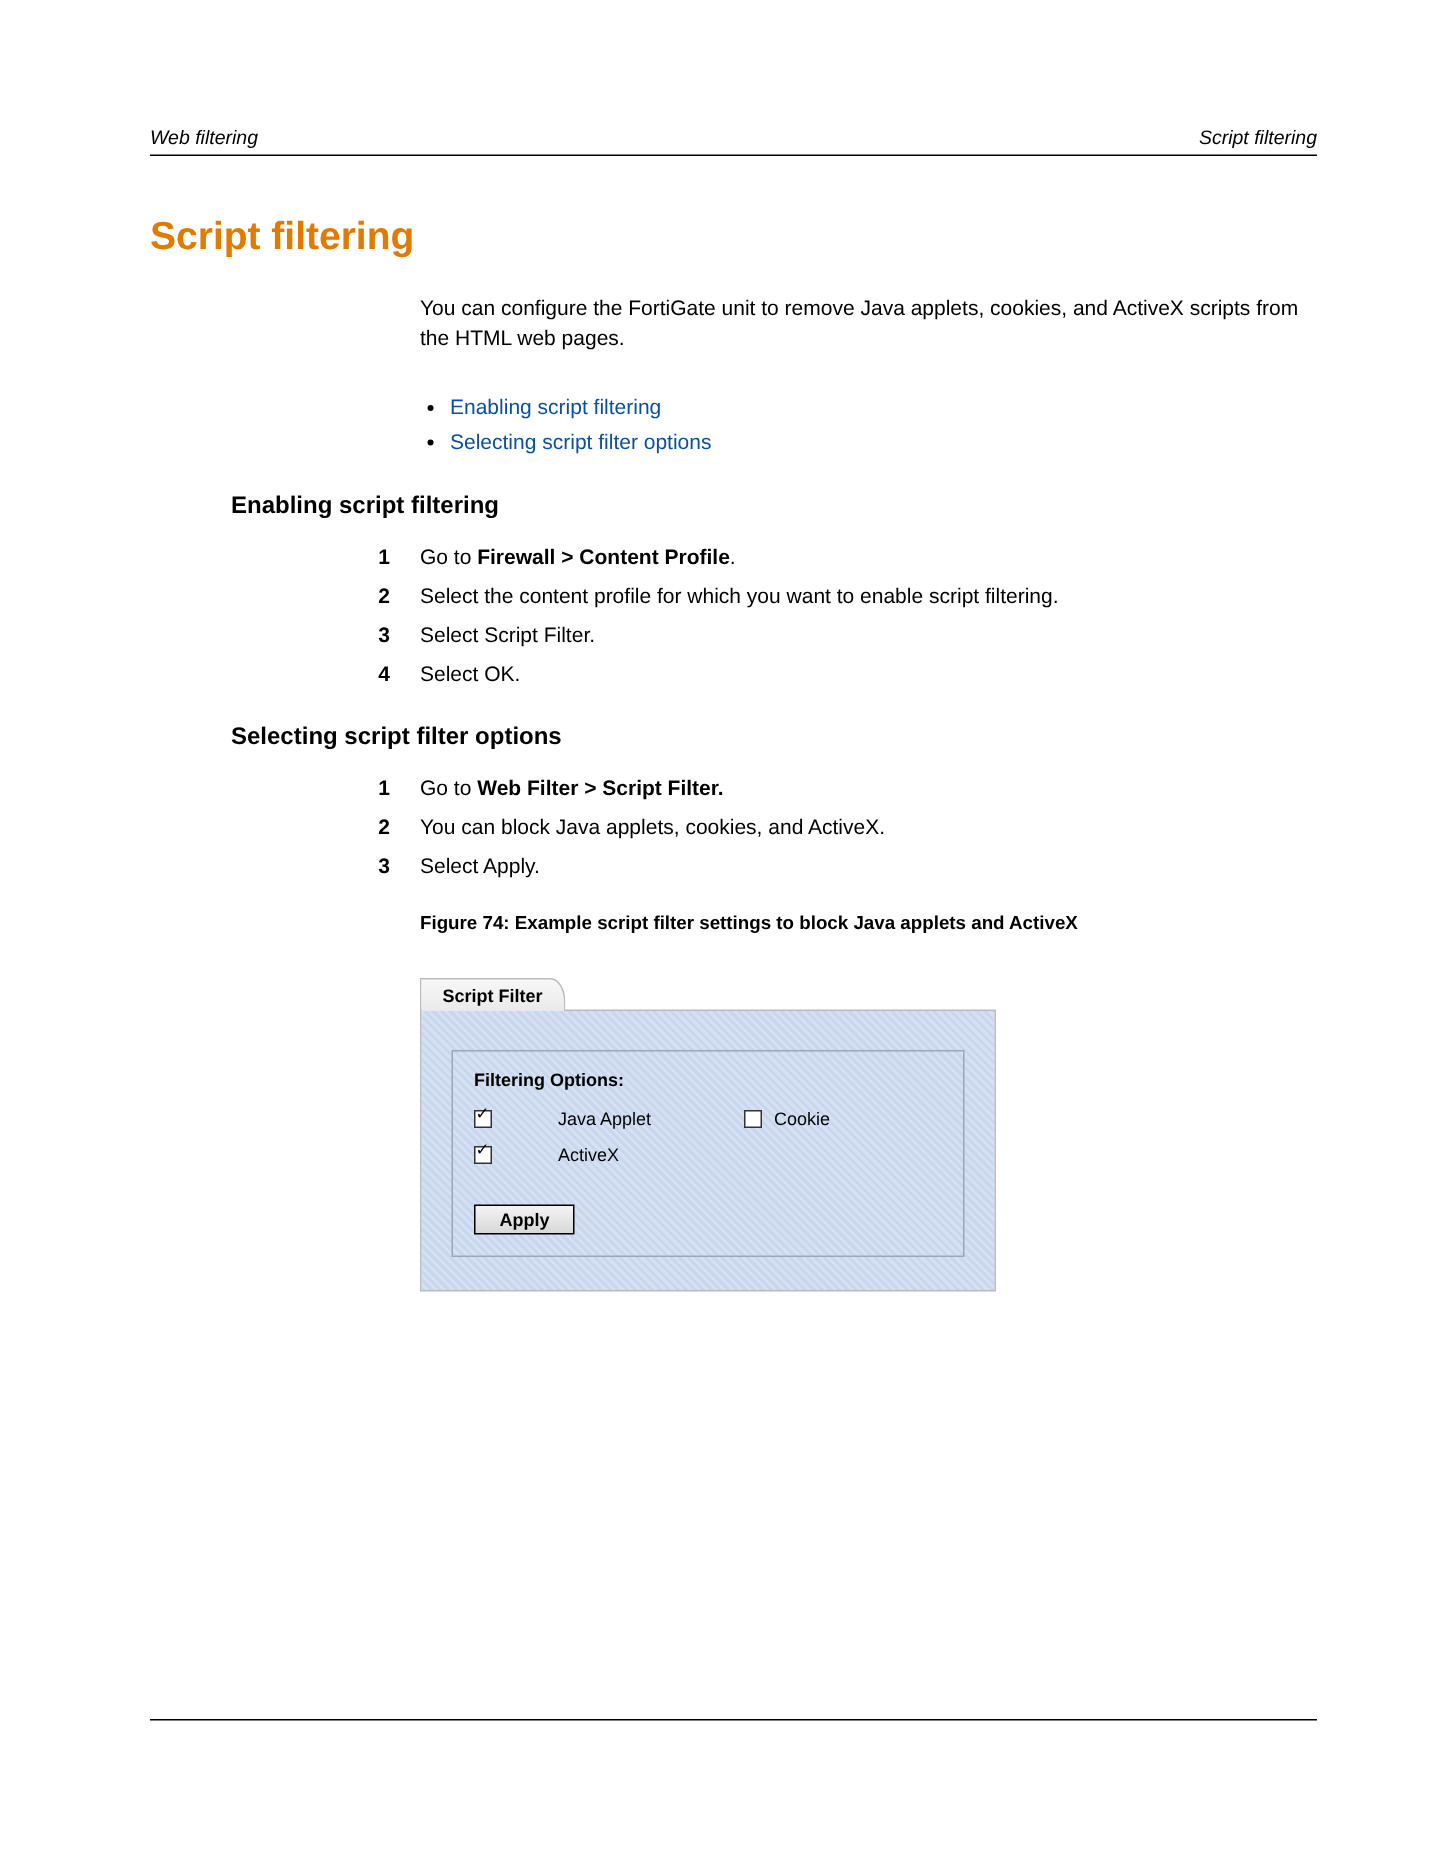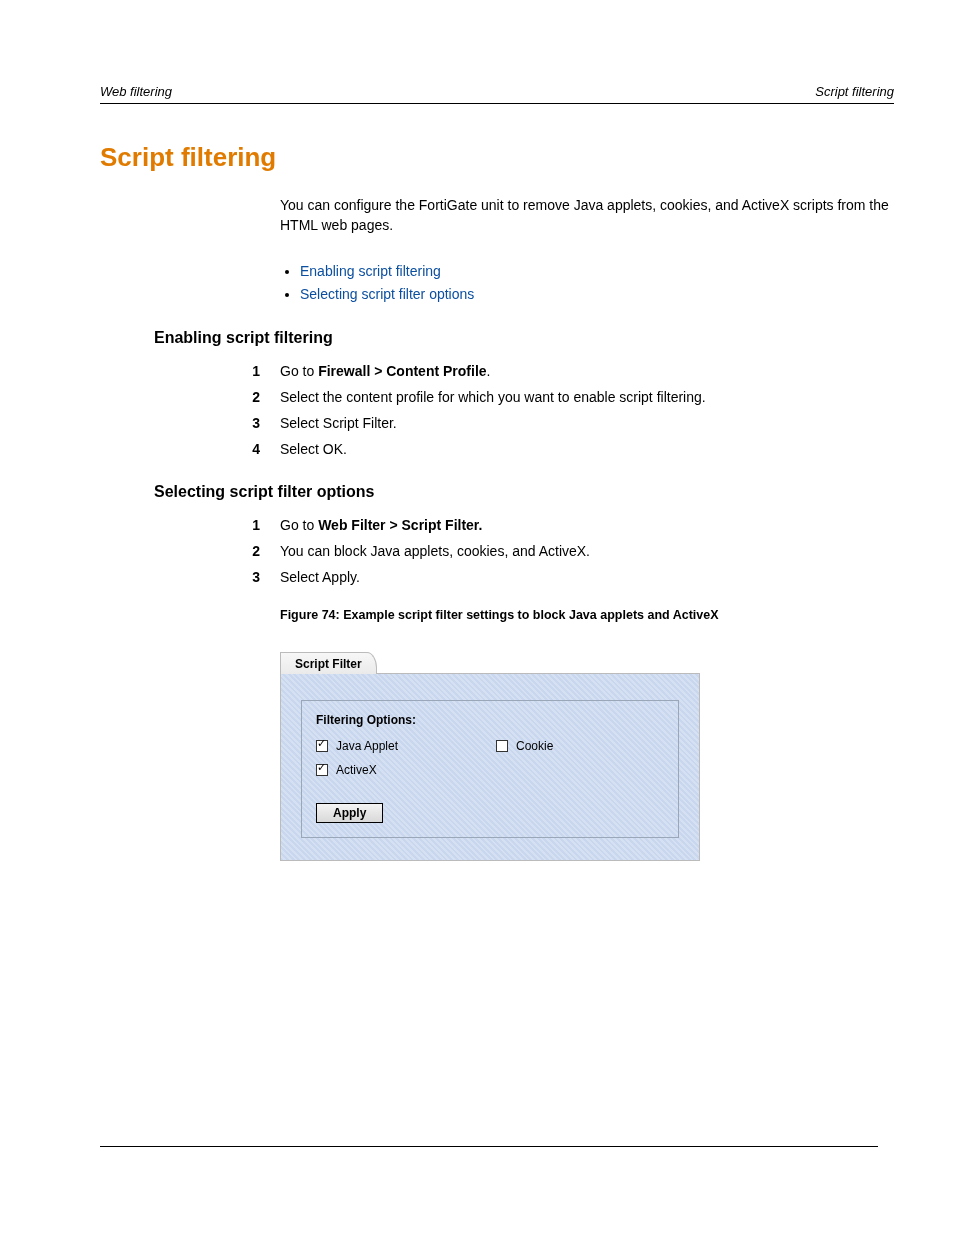--- a/index.html
+++ b/index.html
@@ -5,21 +5,21 @@
     * { box-sizing: border-box; margin: 0; padding: 0; }
     body {
       font-family: Arial, Helvetica, sans-serif;
       width: 954px;
       height: 1235px;
       background: #fff;
       position: relative;
       color: #000;
     }
     .page {
-      padding: 84px 60px 0 100px;
+      padding: 84px 76px 0 100px;
     }
     .header-row {
       display: flex;
       justify-content: space-between;
       font-style: italic;
       font-size: 13px;
       margin-bottom: 4px;
     }
     .header-rule {
       border: none;
@@ -90,21 +90,21 @@
     .step-body .sub { display:block; }
     .figure-caption {
       font-size: 12.5px;
       font-weight: bold;
       margin-left: 180px;
       margin-top: 18px;
       margin-bottom: 30px;
     }
     .figure-wrap {
       margin-left: 180px;
-      width: 420px;
+      width: 384px;
     }
     .tab {
       display: inline-block;
       background: linear-gradient(#f7f7f7,#eaeaea);
       border: 1px solid #bbb;
       border-bottom: none;
       padding: 4px 14px 3px;
       font-size: 12px;
       font-weight: bold;
       font-family: Arial, sans-serif;
@@ -135,21 +135,21 @@
       font-size: 12px;
       font-weight: bold;
       margin-bottom: 12px;
       display:block;
     }
     .check-row {
       display: flex;
       align-items: center;
       margin-bottom: 10px;
     }
-    .check-col { display: flex; align-items: center; width: 180px; }
+    .check-col { display: flex; align-items: center; width: 180px; gap: 36px; }
     .check-col2 { display: flex; align-items: center; }
     .chk {
       width: 12px; height: 12px;
       border: 1px solid #333;
       background: #fff;
       margin-right: 8px;
       position: relative;
       flex-shrink:0;
     }
     .chk.checked::after {

